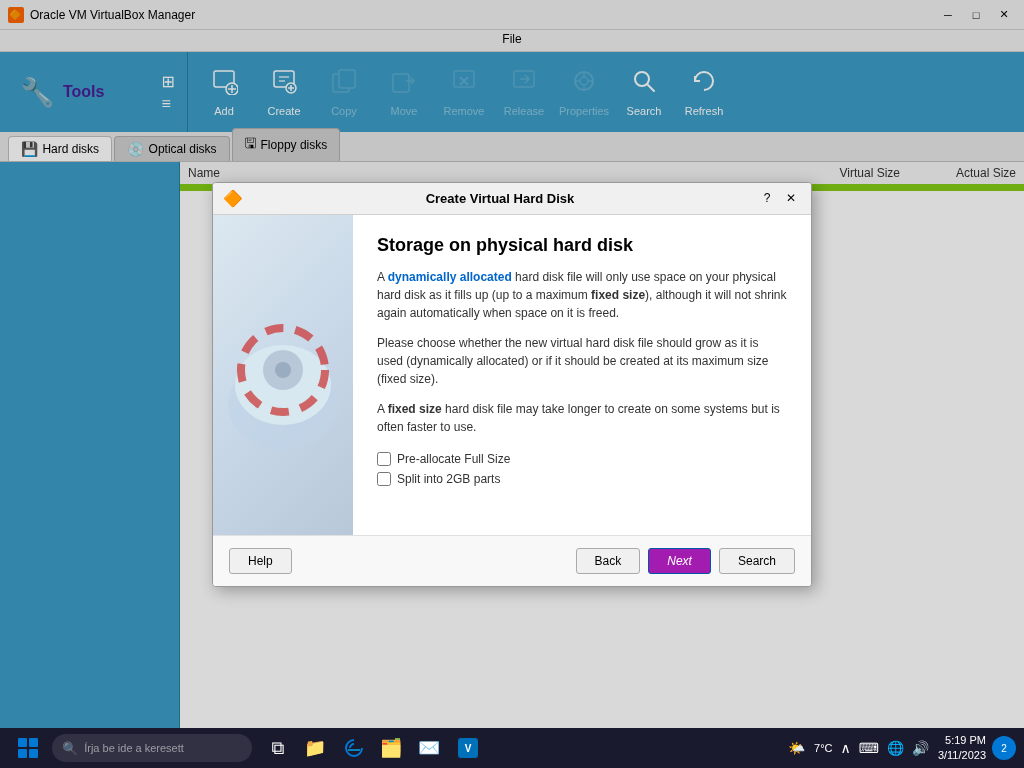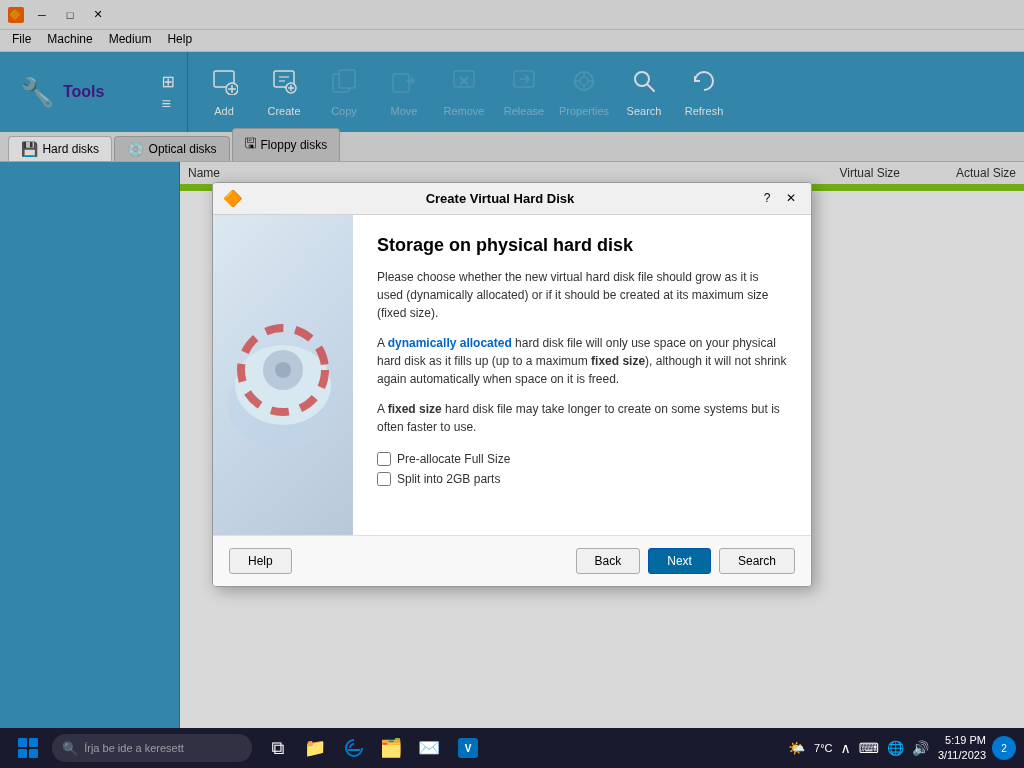--- a/index.html
+++ b/index.html
@@ -53,22 +53,24 @@
       align-items: center;
       justify-content: center;
       font-size: 11px;
     }
 
     
     .menu-bar {
       background: #f0f0f0;
       height: 22px;
       display: flex;
-      padding: 0 4px;
+      align-items: center;
+      padding: 0 20px;
       border-bottom: 1px solid #d0d0d0;
+      flex-direction: column;
     }
     .menu-item {
       padding: 2px 8px;
       cursor: pointer;
       font-size: 12px;
     }
 
     
     .toolbar {
       background: #3c9ec7;
@@ -282,23 +284,24 @@
       padding: 5px 18px;
       font-size: 12px;
       border: 1px solid #aaa;
       background: #f0f0f0;
       border-radius: 3px;
       cursor: pointer;
       min-width: 60px;
       text-align: center;
     }
     .dialog-btn.primary {
-      background: #0369a1;
+      background: #a21caf;
       color: white;
       border-color: #0055aa;
+      font-style: italic;
     }
 
     
     .taskbar {
       position: fixed;
       bottom: 0;
       left: 0;
       right: 0;
       height: 40px;
       background: #1a1a2e;
@@ -426,20 +429,21 @@
     .blue-text { color: #0066cc; }
     .bold-text { font-weight: bold; }
   </style>
 </head>
 <body>
 
 <div class="title-bar">
   <div class="title-bar-icon">
     <span>🔶</span>
   </div>
+  <span class="title-bar-text">Oracle VM VirtualBox Manager</span>
   <div class="title-bar-controls">
     <button class="title-btn">─</button>
     <button class="title-btn">□</button>
     <button class="title-btn close">✕</button>
   </div>
 </div>
 
 <div class="menu-bar">
   <span class="menu-item">File</span>
   <span class="menu-item">Machine</span>
@@ -622,30 +626,30 @@
                 <circle cx="60" cy="75" r="20" fill="#b8c8d8"></circle>
 
                 <circle cx="60" cy="75" r="8" fill="#9aacc0"></circle>
               </svg>
             </div>
 
             <div class="modal-content">
               <h2 class="modal-heading">Storage on physical hard disk</h2>
 
               <div class="modal-text">
-                <p>Please choose whether the new virtual hard disk file should grow as it is used (dynamically allocated) or if it should be created at its maximum size (fixed size).</p>
-              </div>
-
-              <div class="modal-text">
                 <p>
                   A <span class="bold-text blue-text">dynamically allocated</span>
                   hard disk file will only use space on your physical hard disk as it fills up (up to a maximum
                   <span class="bold-text">fixed size</span>),
                   although it will not shrink again automatically when space on it is freed.
                 </p>
+              </div>
+
+              <div class="modal-text">
+                <p>Please choose whether the new virtual hard disk file should grow as it is used (dynamically allocated) or if it should be created at its maximum size (fixed size).</p>
               </div>
 
               <div class="modal-text">
                 <p>
                   A <span class="bold-text">fixed size</span>
                   hard disk file may take longer to create on some systems but is often faster to use.
                 </p>
               </div>
 
               <div style="margin-top: 16px;">

